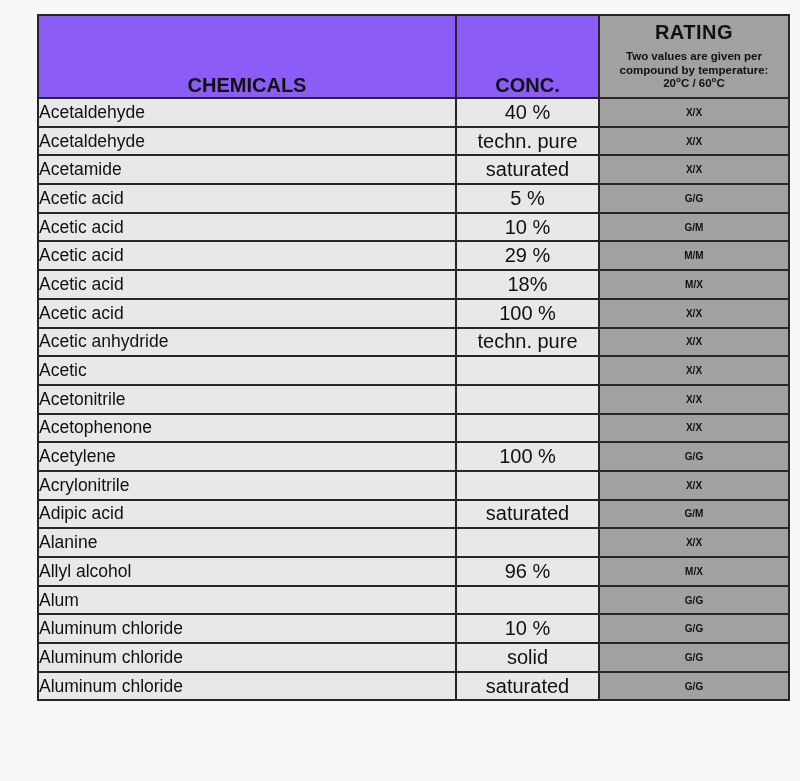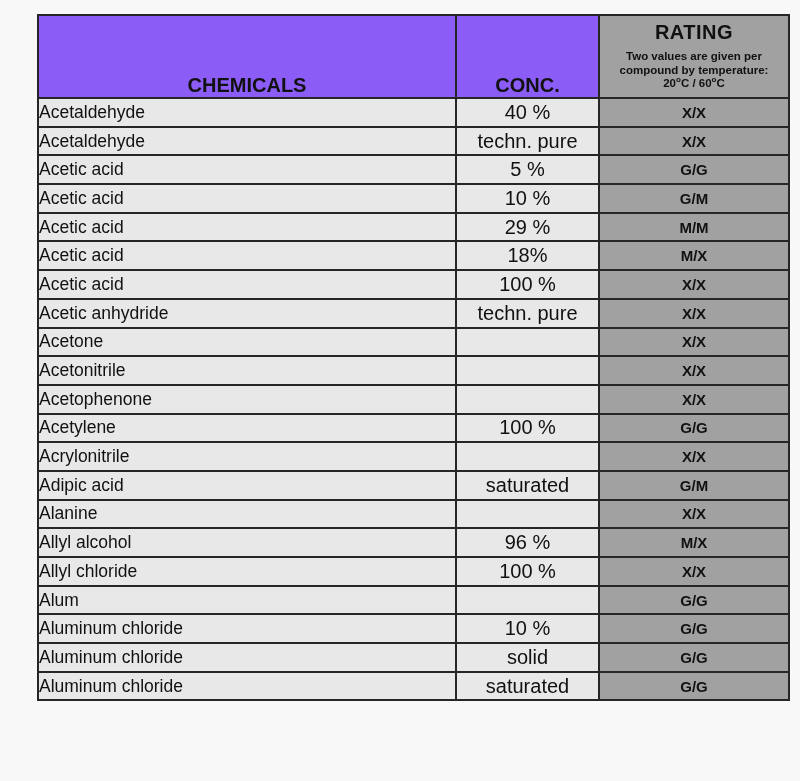--- a/index.html
+++ b/index.html
@@ -85,21 +85,21 @@
     padding-left: 4px;
   }
   td.conc-cell {
     background: #e8e8e8;
     text-align: center;
     font-size: 20px;
   }
   td.rating-cell {
     background: #a1a1a1;
     text-align: center;
-    font-size: 15px;
+    font-size: 10px;
     font-weight: bold;
   }
 </style>
 </head>
 <body>
 
 <div class="table-wrap">
   <table class="chem-table">
     <colgroup>
       <col style="width:418px">
@@ -124,20 +124,25 @@
           <td class="chem-cell">Acetaldehyde</td>
           <td class="conc-cell">40 %</td>
           <td class="rating-cell">X/X</td>
         </tr>
         <tr>
           <td class="chem-cell">Acetaldehyde</td>
           <td class="conc-cell">techn. pure</td>
           <td class="rating-cell">X/X</td>
         </tr>
         <tr>
+          <td class="chem-cell">Acetamide</td>
+          <td class="conc-cell">saturated</td>
+          <td class="rating-cell">X/X</td>
+        </tr>
+        <tr>
           <td class="chem-cell">Acetic acid</td>
           <td class="conc-cell">5 %</td>
           <td class="rating-cell">G/G</td>
         </tr>
         <tr>
           <td class="chem-cell">Acetic acid</td>
           <td class="conc-cell">10 %</td>
           <td class="rating-cell">G/M</td>
         </tr>
         <tr>
@@ -154,21 +159,21 @@
           <td class="chem-cell">Acetic acid</td>
           <td class="conc-cell">100 %</td>
           <td class="rating-cell">X/X</td>
         </tr>
         <tr>
           <td class="chem-cell">Acetic anhydride</td>
           <td class="conc-cell">techn. pure</td>
           <td class="rating-cell">X/X</td>
         </tr>
         <tr>
-          <td class="chem-cell">Acetone</td>
+          <td class="chem-cell">Acetic</td>
           <td class="conc-cell"></td>
           <td class="rating-cell">X/X</td>
         </tr>
         <tr>
           <td class="chem-cell">Acetonitrile</td>
           <td class="conc-cell"></td>
           <td class="rating-cell">X/X</td>
         </tr>
         <tr>
           <td class="chem-cell">Acetophenone</td>
@@ -192,25 +197,20 @@
         </tr>
         <tr>
           <td class="chem-cell">Alanine</td>
           <td class="conc-cell"></td>
           <td class="rating-cell">X/X</td>
         </tr>
         <tr>
           <td class="chem-cell">Allyl alcohol</td>
           <td class="conc-cell">96 %</td>
           <td class="rating-cell">M/X</td>
-        </tr>
-        <tr>
-          <td class="chem-cell">Allyl chloride</td>
-          <td class="conc-cell">100 %</td>
-          <td class="rating-cell">X/X</td>
         </tr>
         <tr>
           <td class="chem-cell">Alum</td>
           <td class="conc-cell"></td>
           <td class="rating-cell">G/G</td>
         </tr>
         <tr>
           <td class="chem-cell">Aluminum chloride</td>
           <td class="conc-cell">10 %</td>
           <td class="rating-cell">G/G</td>

